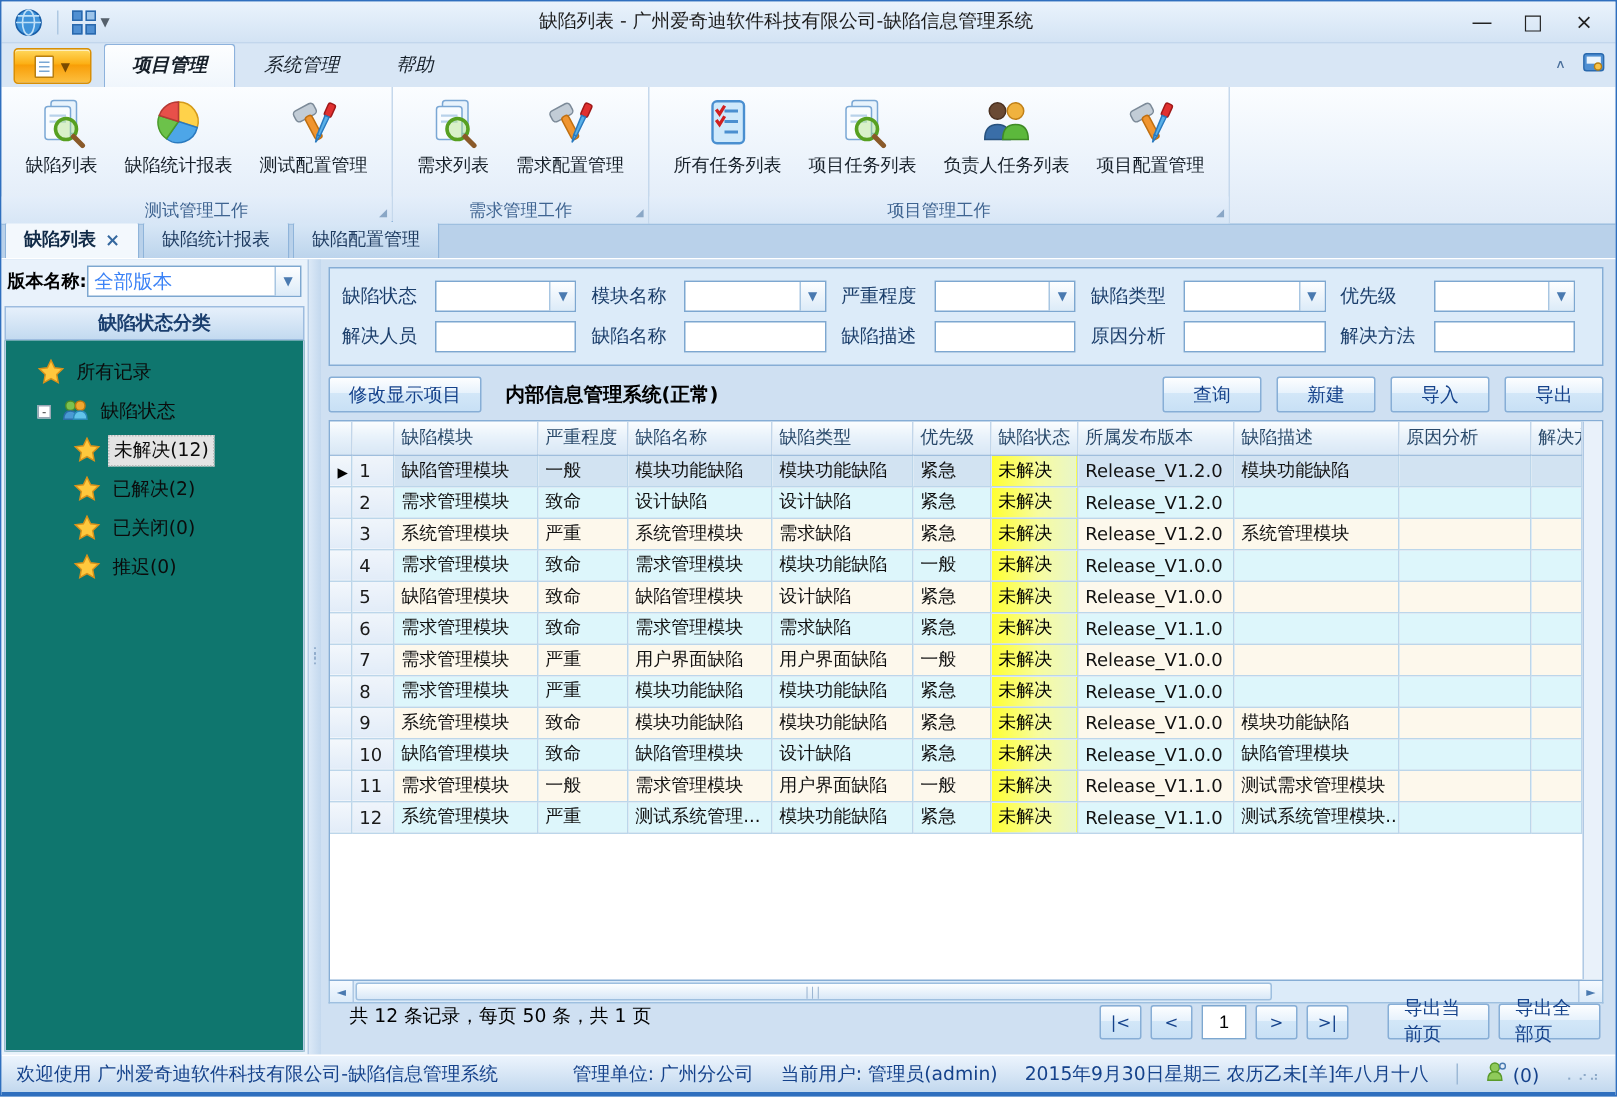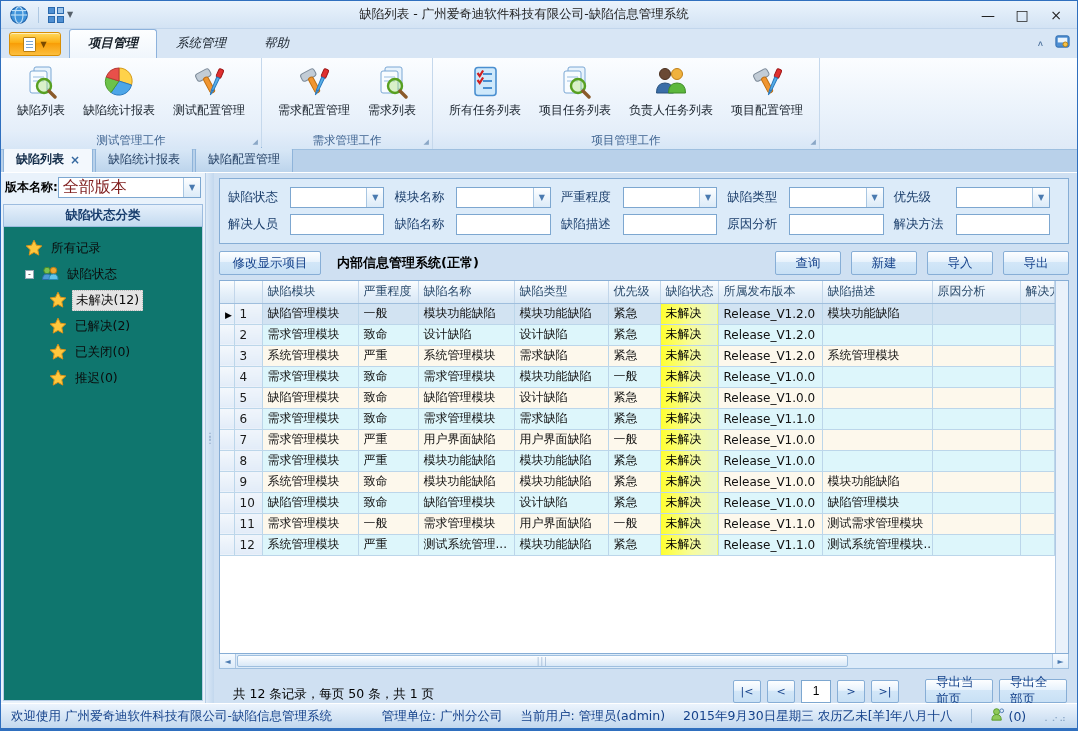--- a/index.html
+++ b/index.html
@@ -53,21 +53,21 @@
   .dtab { padding:3px 12px 4px; margin-right:2px; font-size:12px; color:#1d3a5f;
     background:linear-gradient(#d9e8f7,#bcd4ec); border:1px solid #8fb4da; border-bottom:none; border-radius:3px 3px 0 0; display:flex; gap:6px; align-items:center;}
   .dtab.active { background:#f3f8fd; font-weight:bold; color:#102a47;}
   .dtab .x { color:#35689f; font-weight:bold; font-size:12px; line-height:10px;}
   
   .content { flex:1; display:flex; min-height:0; background:#cfe0f2;}
   .sidebar { width:205px; flex:0 0 205px; background:#e9f2fb; display:flex; flex-direction:column; border-right:1px solid #b5cce5;}
   .version-row { display:flex; align-items:center; padding:4px 4px 4px 4px; gap:0;}
   .version-label { font-weight:bold; color:#000; white-space:nowrap;}
   .select { flex:1; height:21px; background:#fff; border:1px solid #7da7d0; display:flex; align-items:center; position:relative;}
-  .select .val { flex:1; padding:12px 4px; font-size:16px; color:#7f1d1d; white-space:nowrap; overflow:hidden;}
+  .select .val { flex:1; padding:12px 4px; font-size:13px; color:#3b82f6; white-space:nowrap; overflow:hidden;}
   .select .arrow { width:17px; height:100%; border-left:1px solid #a8c6e2; background:linear-gradient(#fdfeff,#dcebf8); display:flex; align-items:center; justify-content:center; color:#4a7ab0; font-size:8px;}
   .panel-header { height:23px; margin:2px 2px 0; background:linear-gradient(#e6f0fb,#c3daf0);
     border:1px solid #9dbcdf; display:flex; align-items:center; justify-content:center;
     font-weight:bold; color:#1a3e6e; font-size:12.5px;}
   .tree { flex:1; background:#0f766e; border:1px solid #b5cce5; border-top:none; margin:0 2px 2px; padding:8px 2px; overflow:hidden;}
   .titem { display:flex; align-items:center; height:26px; gap:5px; white-space:nowrap;}
   .titem .indent1 { width:14px;} .titem .indent2 { width:38px;}
   .titem .ebox { width:9px; height:9px; border:1px solid #9aa7b5; background:#fff; font-size:8px; line-height:7px; text-align:center; color:#333; margin-right:2px;}
   .titem .ticon { width:18px; height:18px;}
   .titem .tlabel { font-size:12.5px; color:#0b0b0b; padding:1px 3px;}
@@ -106,21 +106,21 @@
   tr.selected td.datacell { background:#d2e3f2;}
   td.status-cell { background:linear-gradient(90deg,#ffff2e,#f7fc9e 55%,#e9f6c9) !important; color:#000;}
   .marker { color:#000; font-size:9px;}
   .vscroll { width:13px; flex:0 0 13px; background:#e9f1fa; border-left:1px solid #b0c9e4;}
   
   .hscroll { height:15px; margin-top:0; border:1px solid #9ebfdf; border-top:none; background:#dcebf9; display:flex; align-items:stretch;}
   .hs-arrow { width:16px; display:flex; align-items:center; justify-content:center; color:#4a7ab0; font-size:8px; background:linear-gradient(#f5faff,#dcebf9); border-right:1px solid #b0c9e4;}
   .hs-arrow.right { border-right:none; border-left:1px solid #b0c9e4; margin-left:auto;}
   .hs-thumb { width:72%; background:linear-gradient(#fdfeff,#d8e8f7); border:1px solid #9ebfdf; border-radius:2px; margin:1px 0 1px 1px; display:flex; align-items:center; justify-content:center; color:#9ab4d2; font-size:8px; letter-spacing:1px;}
   
-  .pagerow { height:34px; flex:0 0 34px; display:flex; align-items:flex-end; padding:0 2px 0 14px;}
+  .pagerow { height:34px; flex:0 0 34px; display:flex; align-items:flex-start; padding:0 2px 0 14px;}
   .summary { font-size:12.5px; color:#000;}
   .pager { margin-left:auto; display:flex; align-items:center; gap:6px;}
   .pbtn { width:28px; height:23px; font-size:11px; color:#15428b; background:linear-gradient(#fdfeff,#e7f2fc 45%,#d3e7f8 46%,#c8e0f5); border:1px solid #87aed6; border-radius:2px; display:flex; align-items:center; justify-content:center;}
   .pinput { width:30px; height:23px; border:1px solid #7da7d0; text-align:center; font-size:12px; background:#fff;}
   .pager .gap { width:14px;}
   .pager .btn { width:68px;}
   
   .statusbar { height:27px; flex:0 0 27px; background:linear-gradient(#ecf4fd,#c2d8ee); border-top:1px solid #fff;
     display:flex; align-items:center; padding:0 10px; color:#15428b; font-size:12.5px; border-bottom:2px solid #2f6fbe;}
   .statusbar .right { margin-left:auto; display:flex; align-items:center; gap:18px;justify-content:space-between;}
@@ -217,42 +217,42 @@
             </svg></span>
           <span class="rlabel">测试配置管理</span>
         </div>
       </div>
       <div class="rgroup-footer">测试管理工作<span class="launcher">◢</span></div>
     </div>
     <div class="rgroup">
       <div class="rgroup-btns">
         <div class="rbtn">
           <span class="ricon"><svg viewBox="0 0 34 34" width="34" height="34">
+              <rect x="10" y="2" width="17" height="22" rx="2" fill="#e8f3fc" stroke="#7aa7d4"></rect>
+              <rect x="6" y="6" width="17" height="22" rx="2" fill="#f8fcff" stroke="#7aa7d4"></rect>
+              <line x1="9" y1="12" x2="20" y2="12" stroke="#b8d2ea" stroke-width="1.5"></line>
+              <line x1="9" y1="16" x2="20" y2="16" stroke="#b8d2ea" stroke-width="1.5"></line>
+              <circle cx="20" cy="21" r="7" fill="rgba(170,225,120,.4)" stroke="#57a021" stroke-width="2.4"></circle>
+              <line x1="25" y1="26" x2="31" y2="32" stroke="#8a5a2a" stroke-width="3.4" stroke-linecap="round"></line>
+            </svg></span>
+          <span class="rlabel">需求列表</span>
+        </div>
+        <div class="rbtn">
+          <span class="ricon"><svg viewBox="0 0 34 34" width="34" height="34">
               <g transform="rotate(-28 14 12)">
                 <rect x="5" y="5" width="15" height="8" rx="2.5" fill="#c2ccd6" stroke="#7c8a98"></rect>
                 <rect x="10.5" y="12" width="5" height="17" rx="2" fill="#f09530" stroke="#c06f10"></rect>
               </g>
               <g transform="rotate(24 24 16)">
                 <rect x="22" y="3" width="5" height="9" rx="1.5" fill="#e03030" stroke="#a01818"></rect>
                 <path d="M23 12 L26 12 L25.5 26 L23.5 26 Z" fill="#58b0e8" stroke="#2a7abf"></path>
                 <path d="M23.5 26 L25.5 26 L24.5 31 Z" fill="#58b0e8" stroke="#2a7abf"></path>
               </g>
             </svg></span>
           <span class="rlabel">需求配置管理</span>
-        </div>
-        <div class="rbtn">
-          <span class="ricon"><svg viewBox="0 0 34 34" width="34" height="34">
-              <rect x="10" y="2" width="17" height="22" rx="2" fill="#e8f3fc" stroke="#7aa7d4"></rect>
-              <rect x="6" y="6" width="17" height="22" rx="2" fill="#f8fcff" stroke="#7aa7d4"></rect>
-              <line x1="9" y1="12" x2="20" y2="12" stroke="#b8d2ea" stroke-width="1.5"></line>
-              <line x1="9" y1="16" x2="20" y2="16" stroke="#b8d2ea" stroke-width="1.5"></line>
-              <circle cx="20" cy="21" r="7" fill="rgba(170,225,120,.4)" stroke="#57a021" stroke-width="2.4"></circle>
-              <line x1="25" y1="26" x2="31" y2="32" stroke="#8a5a2a" stroke-width="3.4" stroke-linecap="round"></line>
-            </svg></span>
-          <span class="rlabel">需求列表</span>
         </div>
       </div>
       <div class="rgroup-footer">需求管理工作<span class="launcher">◢</span></div>
     </div>
     <div class="rgroup">
       <div class="rgroup-btns">
         <div class="rbtn">
           <span class="ricon"><svg viewBox="0 0 34 34" width="34" height="34">
               <rect x="7" y="2.5" width="21" height="28" rx="3" fill="#cfe9fb" stroke="#4a8fd0" stroke-width="1.6"></rect>
               <line x1="15" y1="9" x2="24" y2="9" stroke="#4a8fd0" stroke-width="2"></line>

